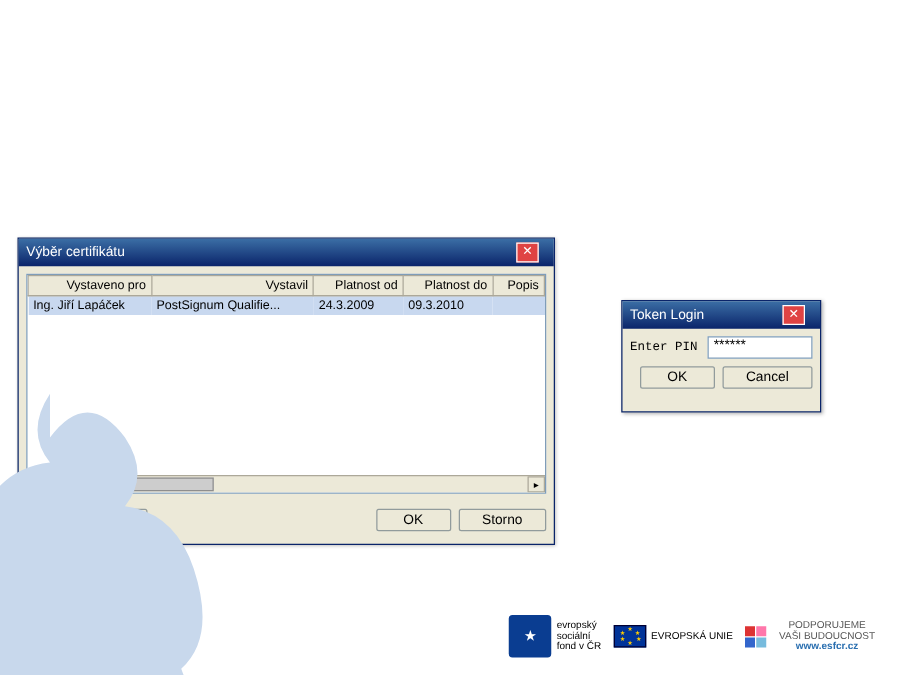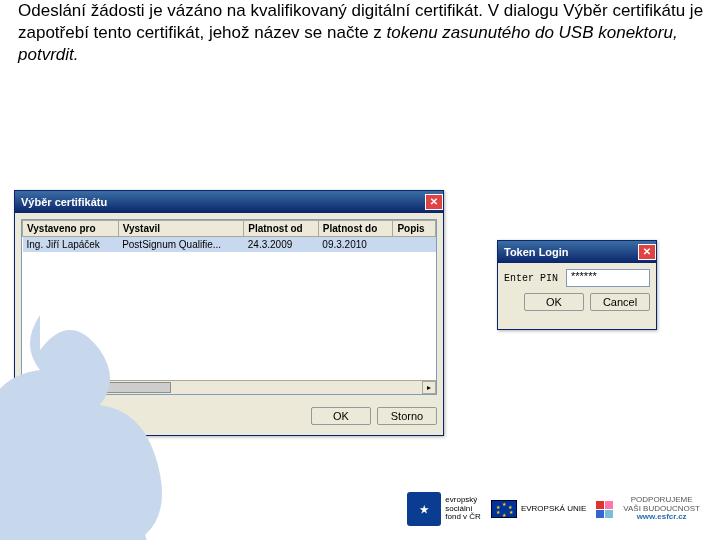--- a/index.html
+++ b/index.html
@@ -4,40 +4,40 @@
 <style>
   * { box-sizing: border-box; }
   body { margin: 0; font-family: Arial, sans-serif; width: 720px; height: 540px; background: #fff; position: relative; overflow: hidden; }
   .slide { width: 720px; height: 540px; position: relative; }
   .title { font-size: 24px; text-align: center; margin: 18px 0 10px 0; font-weight: normal; }
   .body-text { font-size: 17px; margin: 0 16px 12px 18px; line-height: 1.3; }
   .body-text .italic { font-style: italic; }
 
   
   .dlg { position: absolute; border: 1px solid #0a246a; background: #ece9d8; box-shadow: 1px 1px 3px rgba(0,0,0,.3); }
-  .dlg .titlebar { height: 22px; background: linear-gradient(#3b6ea5,#0a246a); color: #fff; font-size: 11px; font-weight: bold; display: flex; align-items: center; padding: 0 0 0 6px; }
+  .dlg .titlebar { height: 22px; background: linear-gradient(#3b6ea5,#0a246a); color: #fff; font-size: 11px; font-weight: normal; display: flex; align-items: center; padding: 0 12px 0 6px; }
   .dlg .titlebar .spacer { flex: 1; }
   .dlg .closebtn { width: 18px; height: 16px; background: #e04343; border: 1px solid #fff; color: #fff; display: flex; align-items: center; justify-content: center; font-size: 10px; line-height: 1; cursor: pointer; }
   .dlg .content { padding: 6px; font-size: 11px; }
 
   
   #certDlg { left: 14px; top: 190px; width: 430px; height: 246px; }
   #certDlg .listarea { background: #fff; border: 1px solid #7f9db9; height: 176px; position: relative; overflow: hidden; }
   #certDlg table { border-collapse: collapse; width: 100%; font-size: 10px; }
-  #certDlg th { background: #ece9d8; border: 1px solid #aca899; text-align: left; padding: 2px 4px; font-weight: bold; white-space: nowrap; }
+  #certDlg th { background: #ece9d8; border: 1px solid #aca899; text-align: right; padding: 2px 4px; font-weight: normal; white-space: nowrap; }
   #certDlg td { padding: 2px 4px; white-space: nowrap; margin-left: 40px; }
   #certDlg tr.sel td { background: #c8d8ef; }
   
   #certDlg .hscroll { position: absolute; left: 0; right: 0; bottom: 0; height: 14px; background: #ece9d8; border-top: 1px solid #aca899; display: flex; }
   #certDlg .hscroll .arrow { width: 14px; height: 100%; background: #ece9d8; border: 1px solid #aca899; display:flex;align-items:center;justify-content:center;font-size:8px; }
   #certDlg .hscroll .track { flex:1; position:relative; }
   #certDlg .hscroll .thumb { position:absolute; left:35px; top:1px; bottom:1px; width:100px; background:#cdcdcd; border:1px solid #8e8e8e; }
   #certDlg .btnrow { display:flex; gap:6px; padding: 6px 6px 6px 6px; }
   #certDlg .btnrow .gap { flex:1; }
-  .winbtn { min-width: 60px; padding: 2px 8px; font-size: 11px; background:#ece9d8; border:1px solid #919b9c; border-radius:2px; cursor:pointer; }
+  .winbtn { min-width: 60px; padding: 2px 18px; font-size: 11px; background:#ece9d8; border:1px solid #919b9c; border-radius:2px; cursor:pointer; }
 
   
   #tokDlg { left: 497px; top: 240px; width: 160px; height: 90px; }
   #tokDlg .row1 { display:flex; align-items:center; gap:8px; margin-bottom:6px; }
   #tokDlg .row1 label { font-size: 10px; font-family: Liberation Mono, monospace; }
   #tokDlg .pin { border:1px solid #7f9db9; background:#fff; height:18px; flex:1; padding:0 4px; font-size:11px; }
   #tokDlg .row2 { display:flex; justify-content:flex-end; gap:6px; }
 
   
   .deco { position:absolute; left:-40px; bottom:-30px; width:280px; height:260px; pointer-events:none; }
@@ -51,23 +51,20 @@
   .esf-flag .star { position:absolute; color:#ffcc00; font-size:5px; }
   .oplzz .sq { width:8px; height:8px; display:inline-block; }
   .esfcr { text-align:center; }
   .esfcr .url { color:#2a6fb0; font-size:8px;font-weight:bold; }
 </style>
 </head>
 <body>
 
 <div class="slide">
 
-  <p class="body-text">
-    <span>Odeslání žádosti je vázáno na kvalifikovaný digitální certifikát. V dialogu Výběr certifikátu je zapotřebí tento certifikát, jehož název se načte z </span><span class="italic">tokenu zasunutého do USB konektoru, potvrdit.</span>
-  </p>
 
   <div id="certDlg" class="dlg">
     <div class="titlebar">
       <span>Výběr certifikátu</span>
       <span class="spacer"></span>
       <div class="closebtn">✕</div>
     </div>
     <div class="content">
       <div class="listarea">
         <table>

